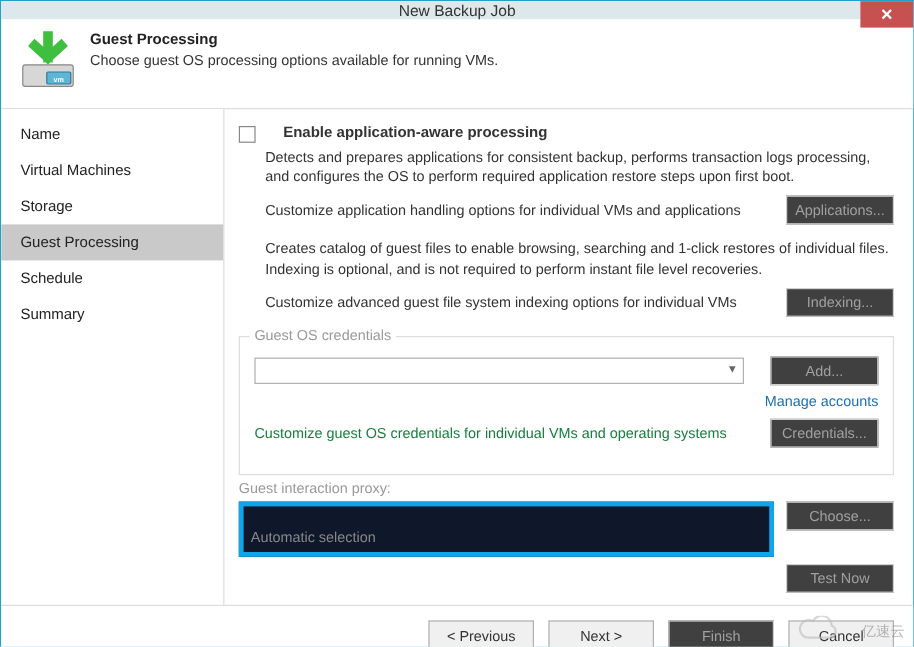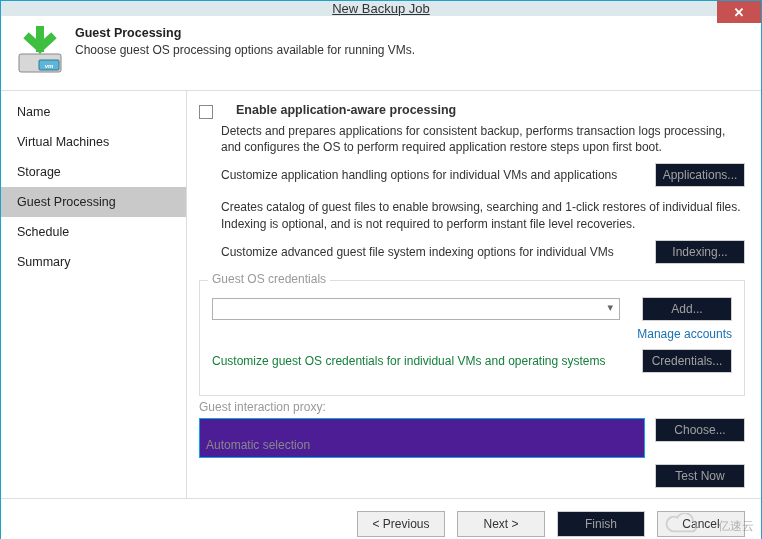--- a/index.html
+++ b/index.html
@@ -1,47 +1,47 @@
 <!DOCTYPE html>
 <html><head>
 <meta charset="utf-8">
 <style>
   * { box-sizing: border-box; margin: 0; padding: 0; font-family: "Segoe UI", Tahoma, sans-serif; }
   body { background: #fff; width: 762px; height: 539px; overflow: hidden; }
   .window { width: 762px; height: 539px; border: 1px solid #1fa1c9; display: flex; flex-direction: column; }
   .titlebar { background: #dde8ec; height: 28px; display: flex; align-items: center; justify-content: center; position: relative; }
-  .title    { font-size: 13px; color: #333; text-decoration: underline; }
+  .title    { font-size: 13px; color: #333; }
   .closebtn { position: absolute; right: 0; top: 0; width: 44px; height: 22px; background: #c75050; color:#fff; display:flex;align-items:center;justify-content:center;font-size:13px;font-weight:bold;cursor:pointer;}
   .header   { display:flex; align-items:flex-start; padding: 10px 14px 14px 14px; background:#fff; }
   .header-icon { width: 50px; height: 50px; margin-right: 10px; flex-shrink:0; }
   .header-text h2 { font-size: 12.5px; font-weight: bold; color:#222; margin-bottom:3px;}
   .header-text p  { font-size: 12px; color:#333;}
   .body { flex:1; display:flex; border-top: 1px solid #ddd; }
   .sidebar { width: 185px; background: #fff; padding-top: 6px;}
   .side-item { padding: 8px 16px; font-size: 12.5px; color:#222; cursor:pointer;}
   .side-item.active { background: #c9c9c9; }
   .content { flex:1; border-left: 1px solid #ddd; padding: 12px 16px 10px 12px; font-size: 12px; color:#333; display:flex; flex-direction:column;}
   .checkrow { display:flex; align-items:flex-start; margin-bottom:4px;gap:15px;}
   .checkbox { width:14px; height:14px; border:1px solid #888; margin-right:8px; margin-top:2px; flex-shrink:0;}
   .check-label { font-weight: bold; font-size: 12.5px;}
   .desc { margin-left: 22px; margin-bottom: 8px; line-height:1.35;}
   .row  { display:flex; align-items:center; justify-content:space-between; margin-left:22px; margin-bottom: 12px;}
   .row-text { flex:1; padding-right:12px;}
   .btn { width: 90px; height: 24px; border:1px solid #b0b0b0; background:#f0f0f0; font-size:12px; color:#333; display:flex;align-items:center;justify-content:center; cursor:pointer;}
-  .btn.disabled { color:#a0a0a0; background:#0f172a; border-color:#d0d0d0; cursor:default;}
+  .btn.disabled { color:#a0a0a0; background:#404040; border-color:#d0d0d0; cursor:default;}
   .fieldset { position:relative; border:1px solid #ddd; padding: 16px 12px 10px 12px; margin-top: 4px;}
   .fieldset-legend { position:absolute; top:-9px; left:8px; background:#fff; padding:0 4px; color:#999; font-size:12px;}
   .cred-row { display:flex; align-items:center; gap:22px; margin-bottom:6px;}
   .dropdown { flex:1; height:22px; border:1px solid #b0b0b0; background:#fff; position:relative;}
   .dropdown::after{content:"▾"; position:absolute; right:6px; top:2px; color:#666; font-size:11px;}
   .link { color:#1a6fb3; text-align:right; font-size:12px; cursor:pointer; margin-bottom:8px;}
   .muted { color:#15803d;}
   .proxy-label{ font-size:12px; color:#999; margin-top:4px; margin-bottom:4px;}
   .proxy-row { display:flex; gap:10px; margin-bottom:6px;}
-  .textbox { flex:1; height:24px; border:1px solid #0ea5e9; background:#4c1d95; padding:19px 6px; color:#888; font-size:12px;}
+  .textbox { flex:1; height:24px; border:4px solid #0ea5e9; background:#0f172a; padding:19px 6px; color:#888; font-size:12px;}
   .bottom-row{ display:flex; justify-content:flex-end; gap:10px;}
   .footer { border-top:1px solid #ddd; padding:12px 16px; display:flex; justify-content:flex-end; gap:12px; background:#fff;}
   .footer .btn{ width:88px; height:26px;}
   .watermark{ position:fixed; right:8px; bottom:4px; display:flex; align-items:flex-end; gap:17px; opacity:.6; font-size:12px; color:#888;}
   .cloud{ width:38px; height:22px;}
 </style>
 </head>
 <body>
 
 <div class="window">

